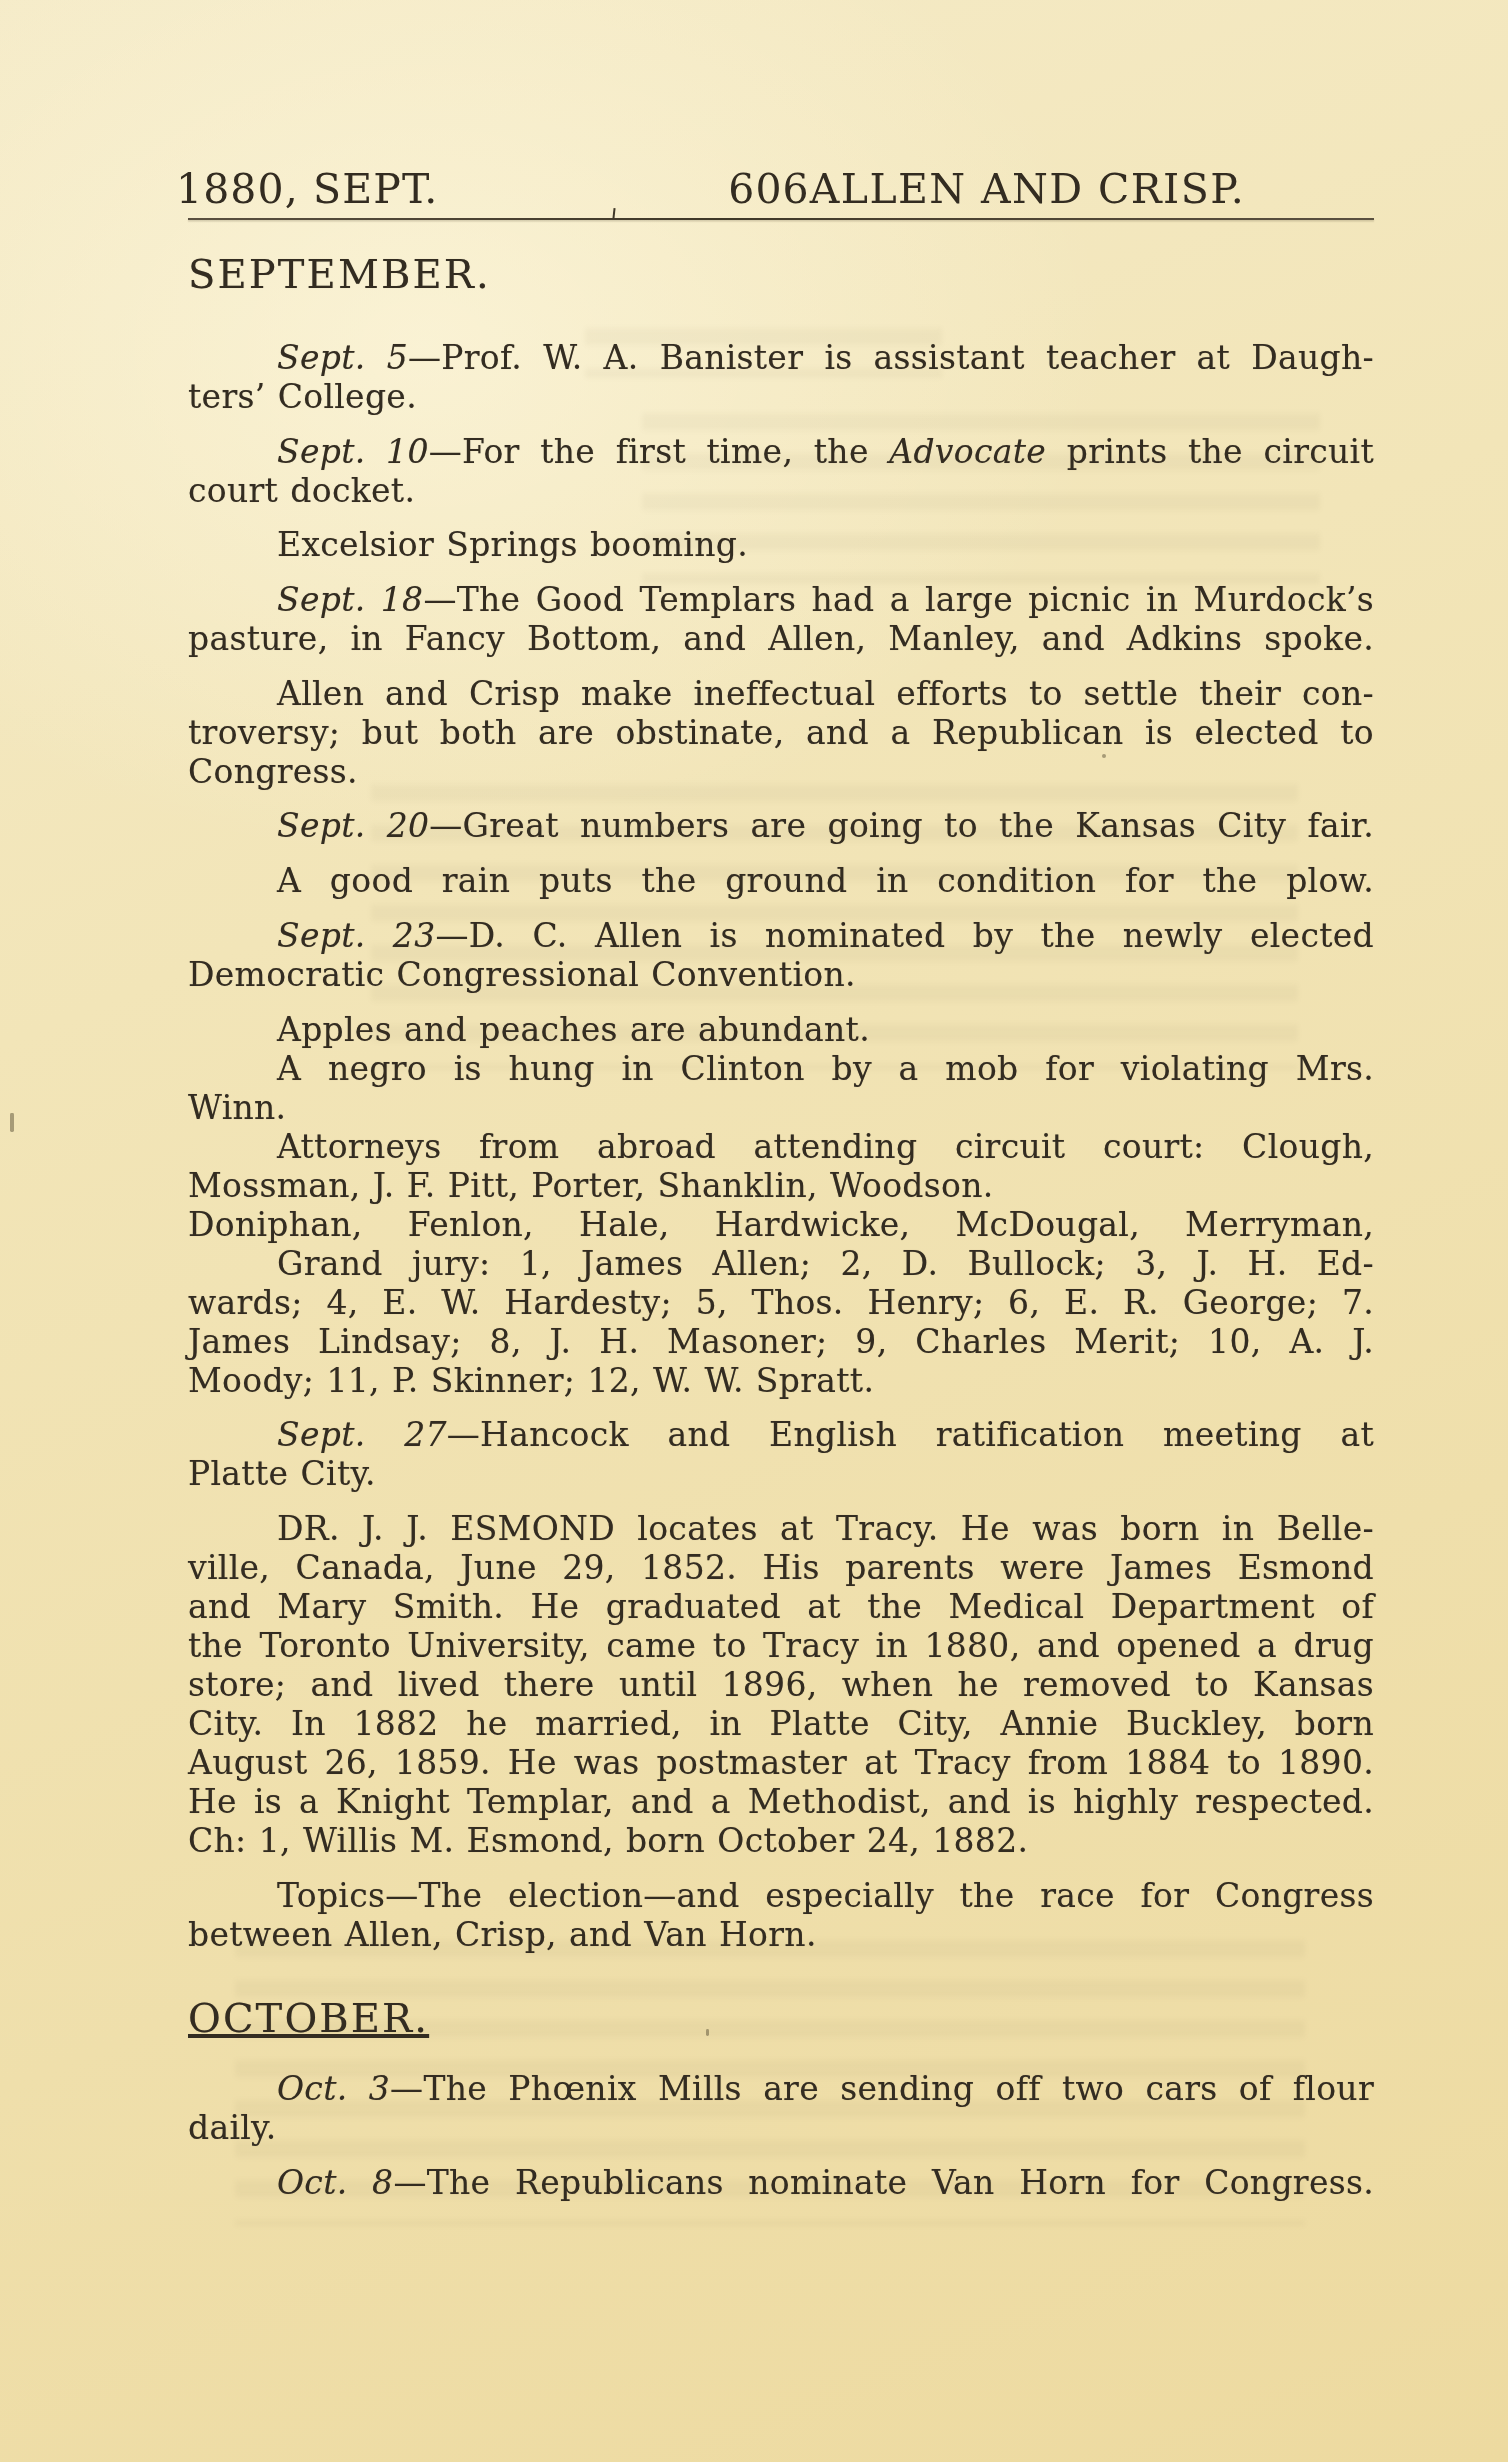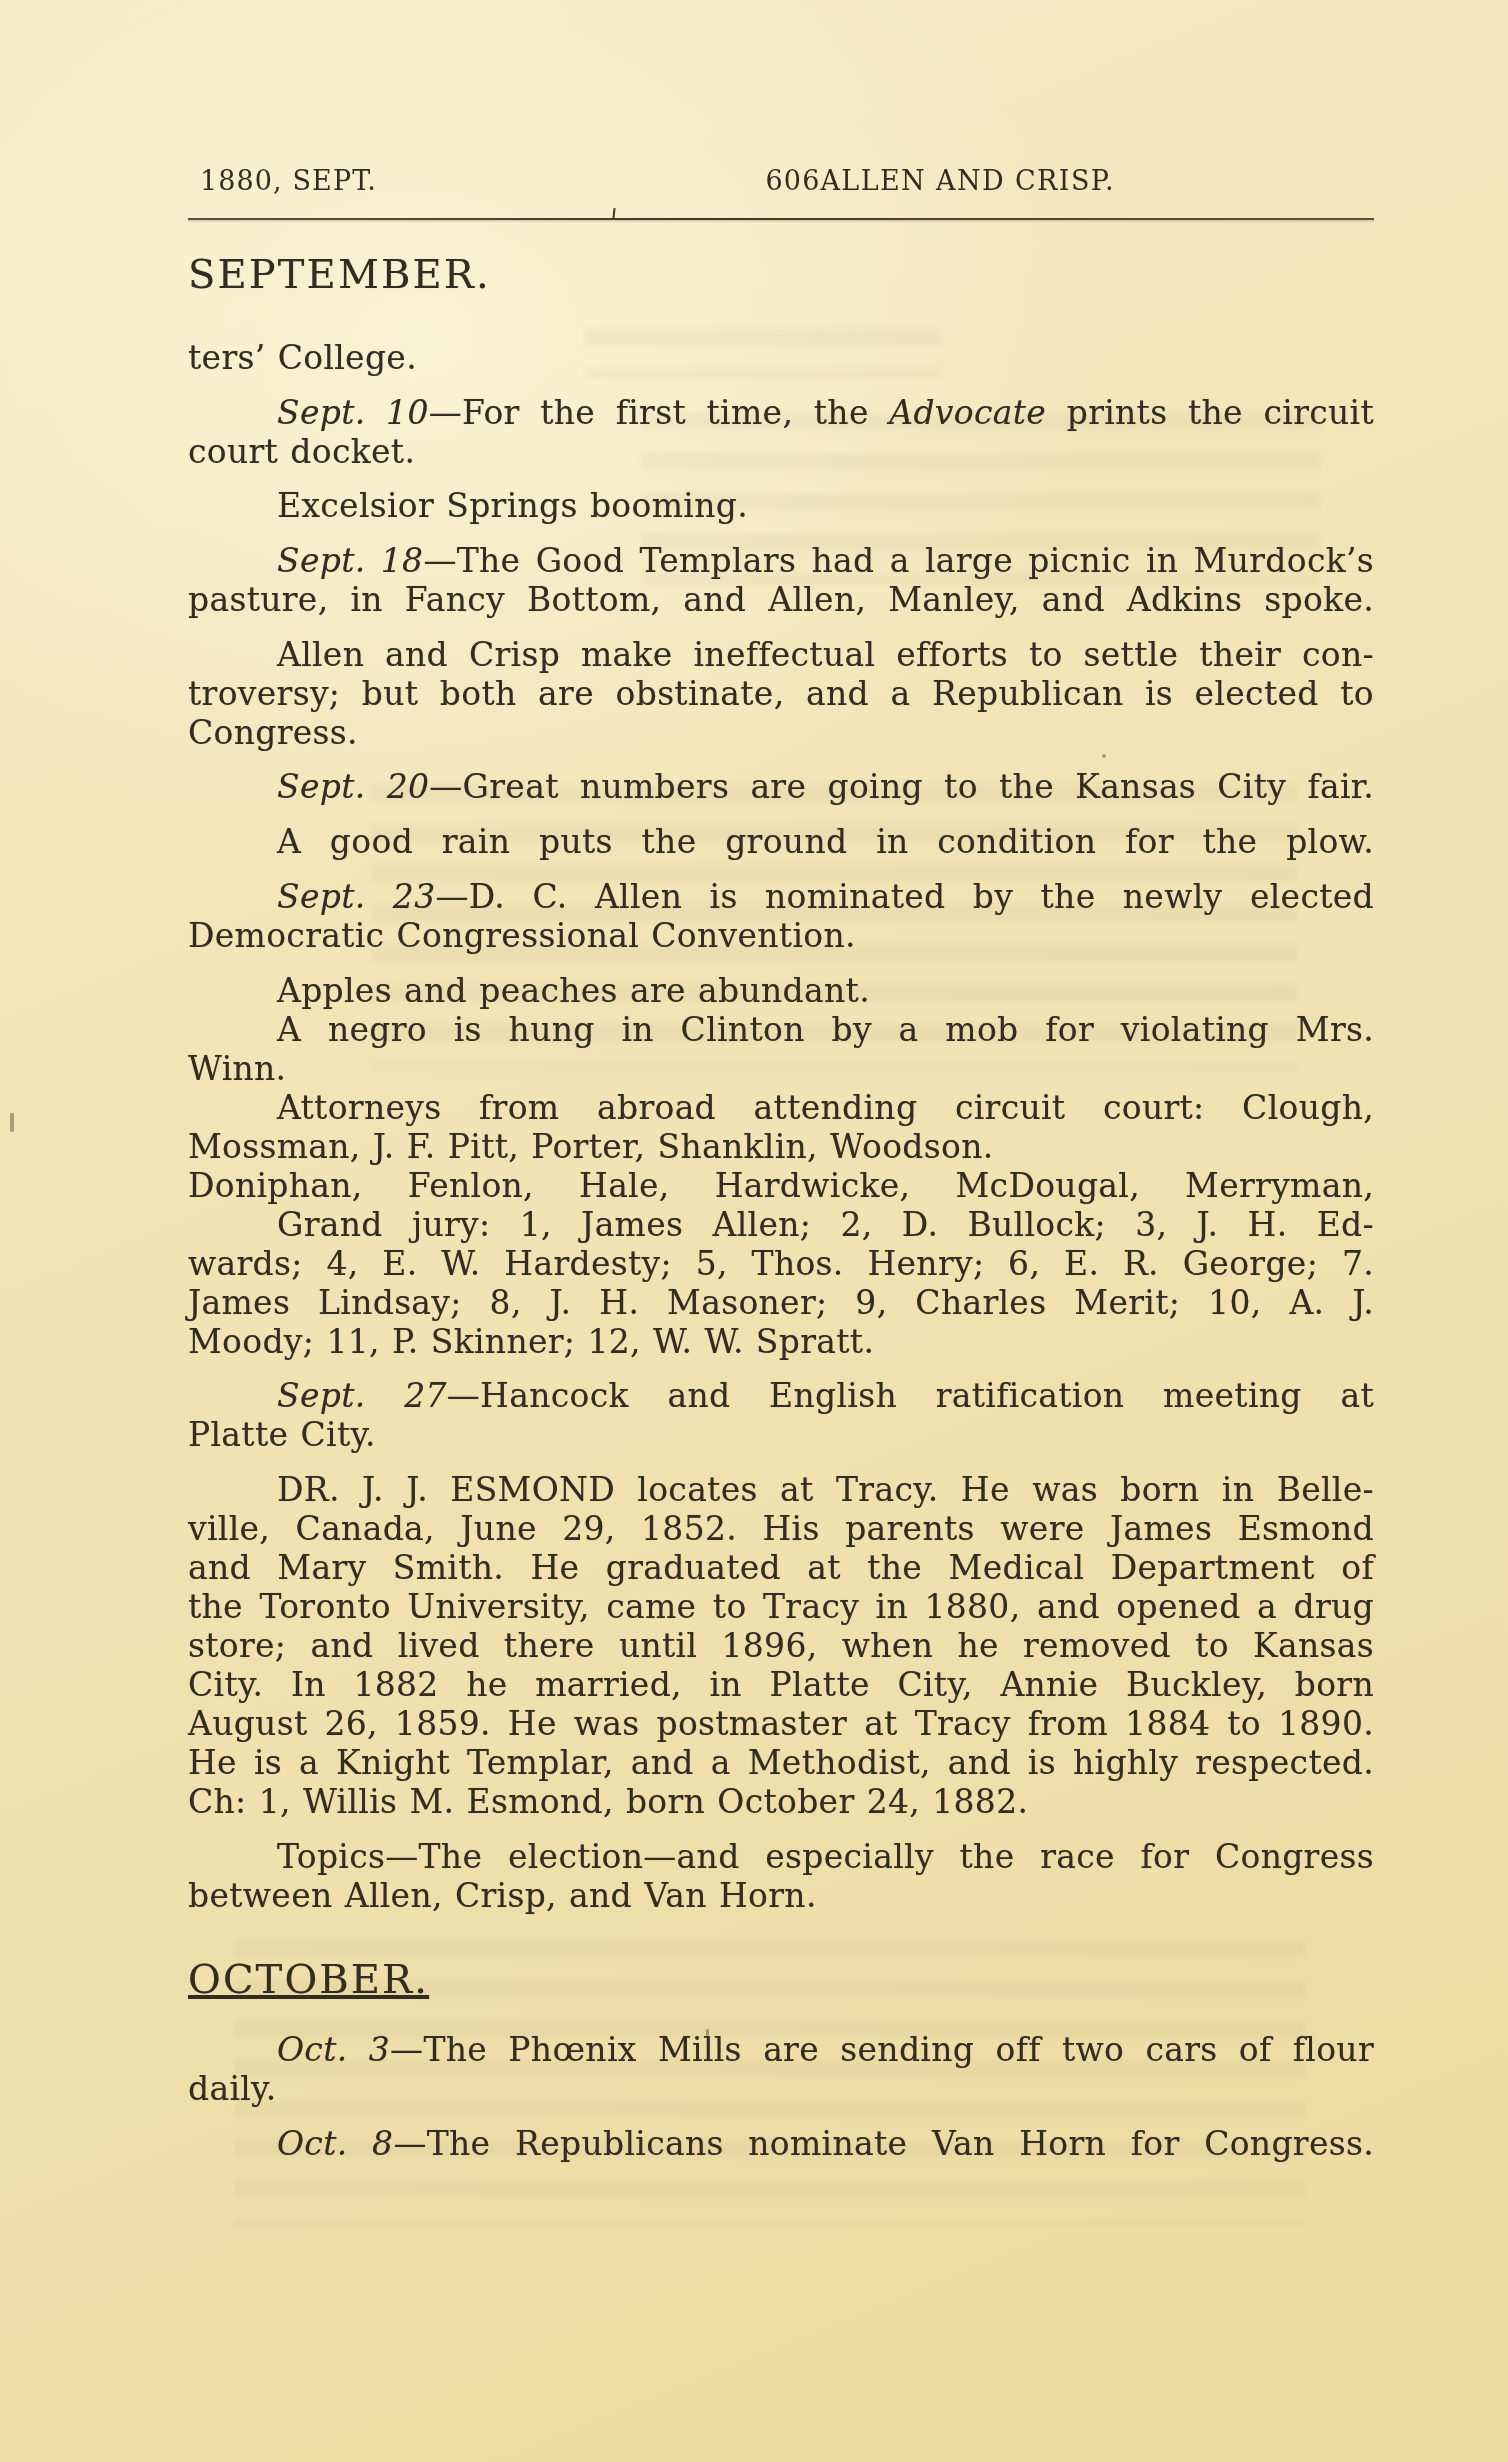--- a/index.html
+++ b/index.html
@@ -19,23 +19,23 @@
   .bleed{
     position:absolute;opacity:0.10;filter:blur(2.9px);
     background:repeating-linear-gradient(180deg,
       rgba(255,255,255,0) 0px, rgba(255,255,255,0) 11.4px,
       rgba(124,112,74,0.55) 17px, rgba(124,112,74,0.55) 28.5px,
       rgba(255,255,255,0) 34px, rgba(255,255,255,0) 40px);
     transform:scaleX(-1);
   }
   .speck{position:absolute;background:#5c5138;border-radius:50%;opacity:.5;}
   .header{
-    position:absolute;left:200px;top:165px;width:1186px;
+    position:absolute;left:176px;top:165px;width:1186px;
     display:flex;align-items:baseline;
-    font-size:27px;letter-spacing:1.1px;white-space:nowrap;
+    font-size:41px;letter-spacing:1.1px;white-space:nowrap;
   }
   .header .h-left{flex:1;text-align:left;}
   .header .h-center{flex:0 0 auto;text-align:center;}
   .header .h-right{flex:1;text-align:left;letter-spacing:1.4px;}
   .rule{
     position:absolute;left:188px;top:218px;width:1186px;height:2.1px;
     background:linear-gradient(90deg,#5a5040 0%,#3f3828 45%,#4a4130 60%,#5a5040 100%);
     box-shadow:0 1.4px 1.4px rgba(90,80,55,0.25);
   }
   .rule-tick{
@@ -80,20 +80,21 @@
     <span class="h-center" data-name="page-number">606</span>
     <span class="h-right" data-name="header-title">ALLEN AND CRISP.</span>
   </div>
   <div class="rule" data-name="header-rule"></div>
   <div class="rule-tick" data-name="rule-artifact"></div>
 
   <div class="content" data-name="page-content">
       <section data-name="section-september">
         <h2 class="section-heading" data-name="section-heading">SEPTEMBER.</h2>
         <div class="para" data-name="paragraph">
+          <div class="line first j" data-name="body-line"><span class="it" data-name="italic-segment">Sept. 5</span><span class="rm" data-name="text-segment">—Prof. W. A. Banister is assistant teacher at Daugh-</span></div>
           <div class="line" data-name="body-line"><span class="rm" data-name="text-segment">ters’ College.</span></div>
         </div>
         <div class="para" data-name="paragraph">
           <div class="line first j" data-name="body-line"><span class="it" data-name="italic-segment">Sept. 10</span><span class="rm" data-name="text-segment">—For the first time, the </span><span class="it" data-name="italic-segment">Advocate</span><span class="rm" data-name="text-segment"> prints the circuit</span></div>
           <div class="line" data-name="body-line"><span class="rm" data-name="text-segment">court docket.</span></div>
         </div>
         <div class="para" data-name="paragraph">
           <div class="line first" data-name="body-line"><span class="rm" data-name="text-segment">Excelsior Springs booming.</span></div>
         </div>
         <div class="para" data-name="paragraph">

